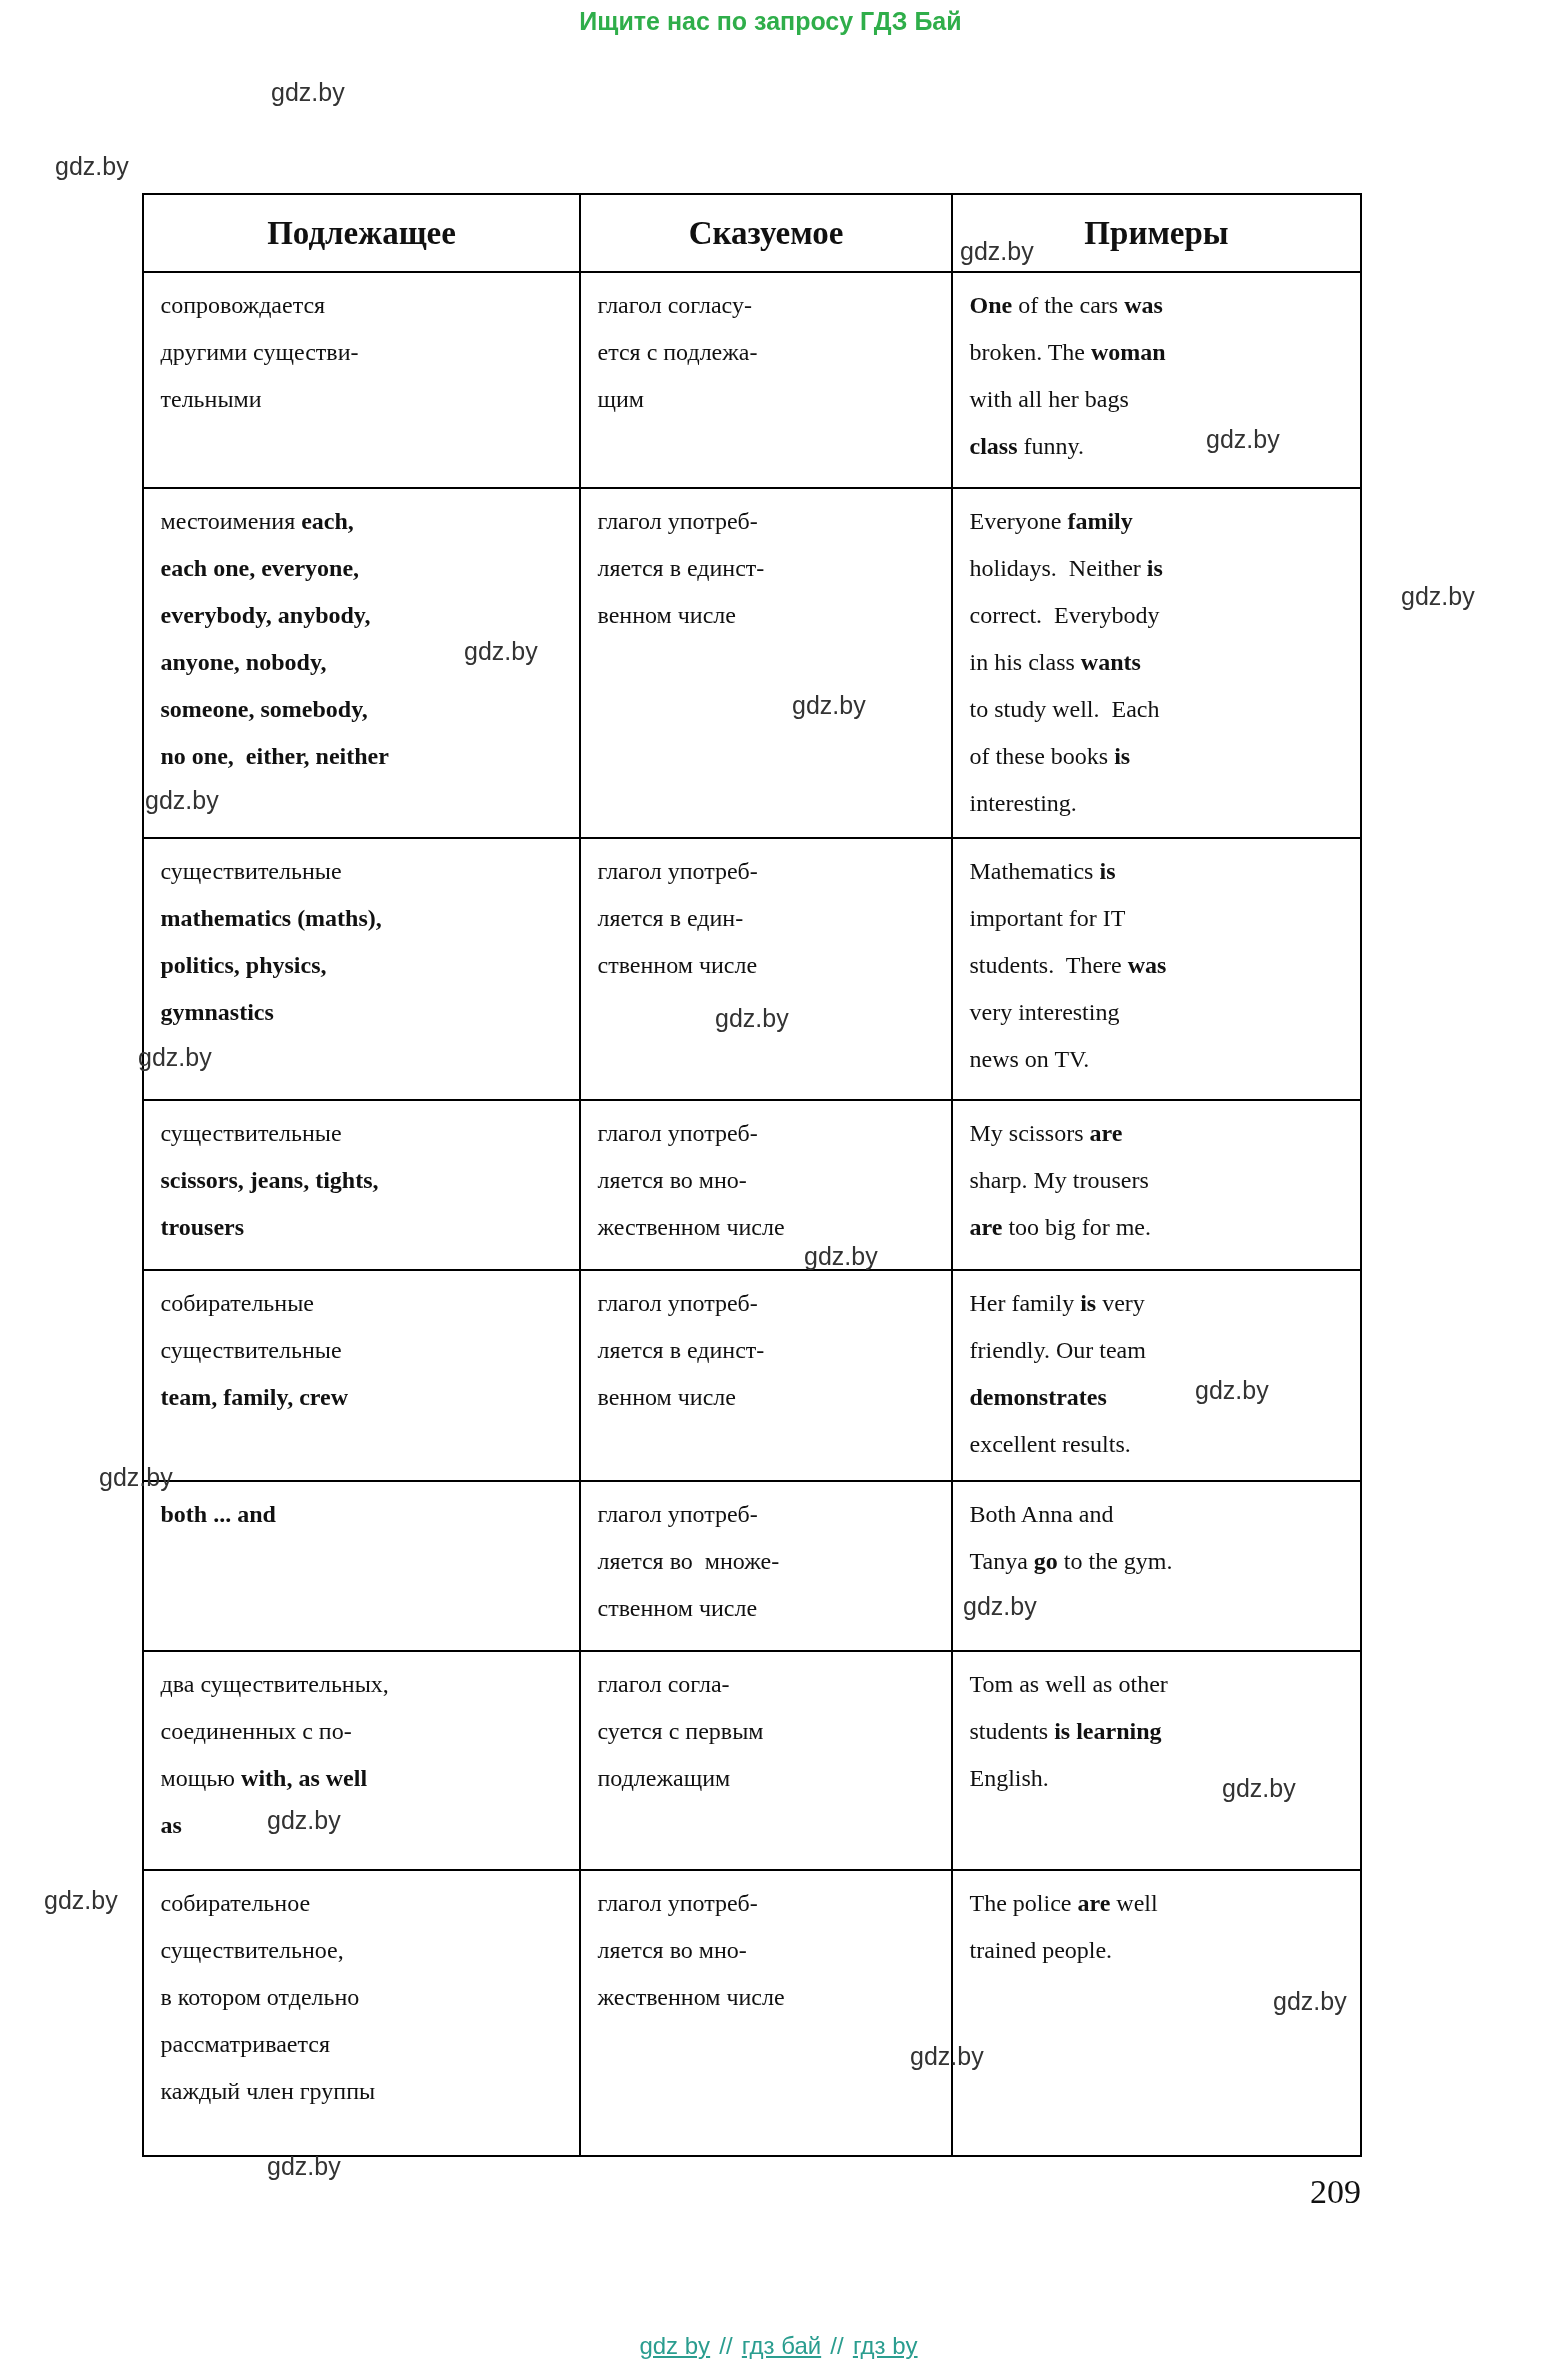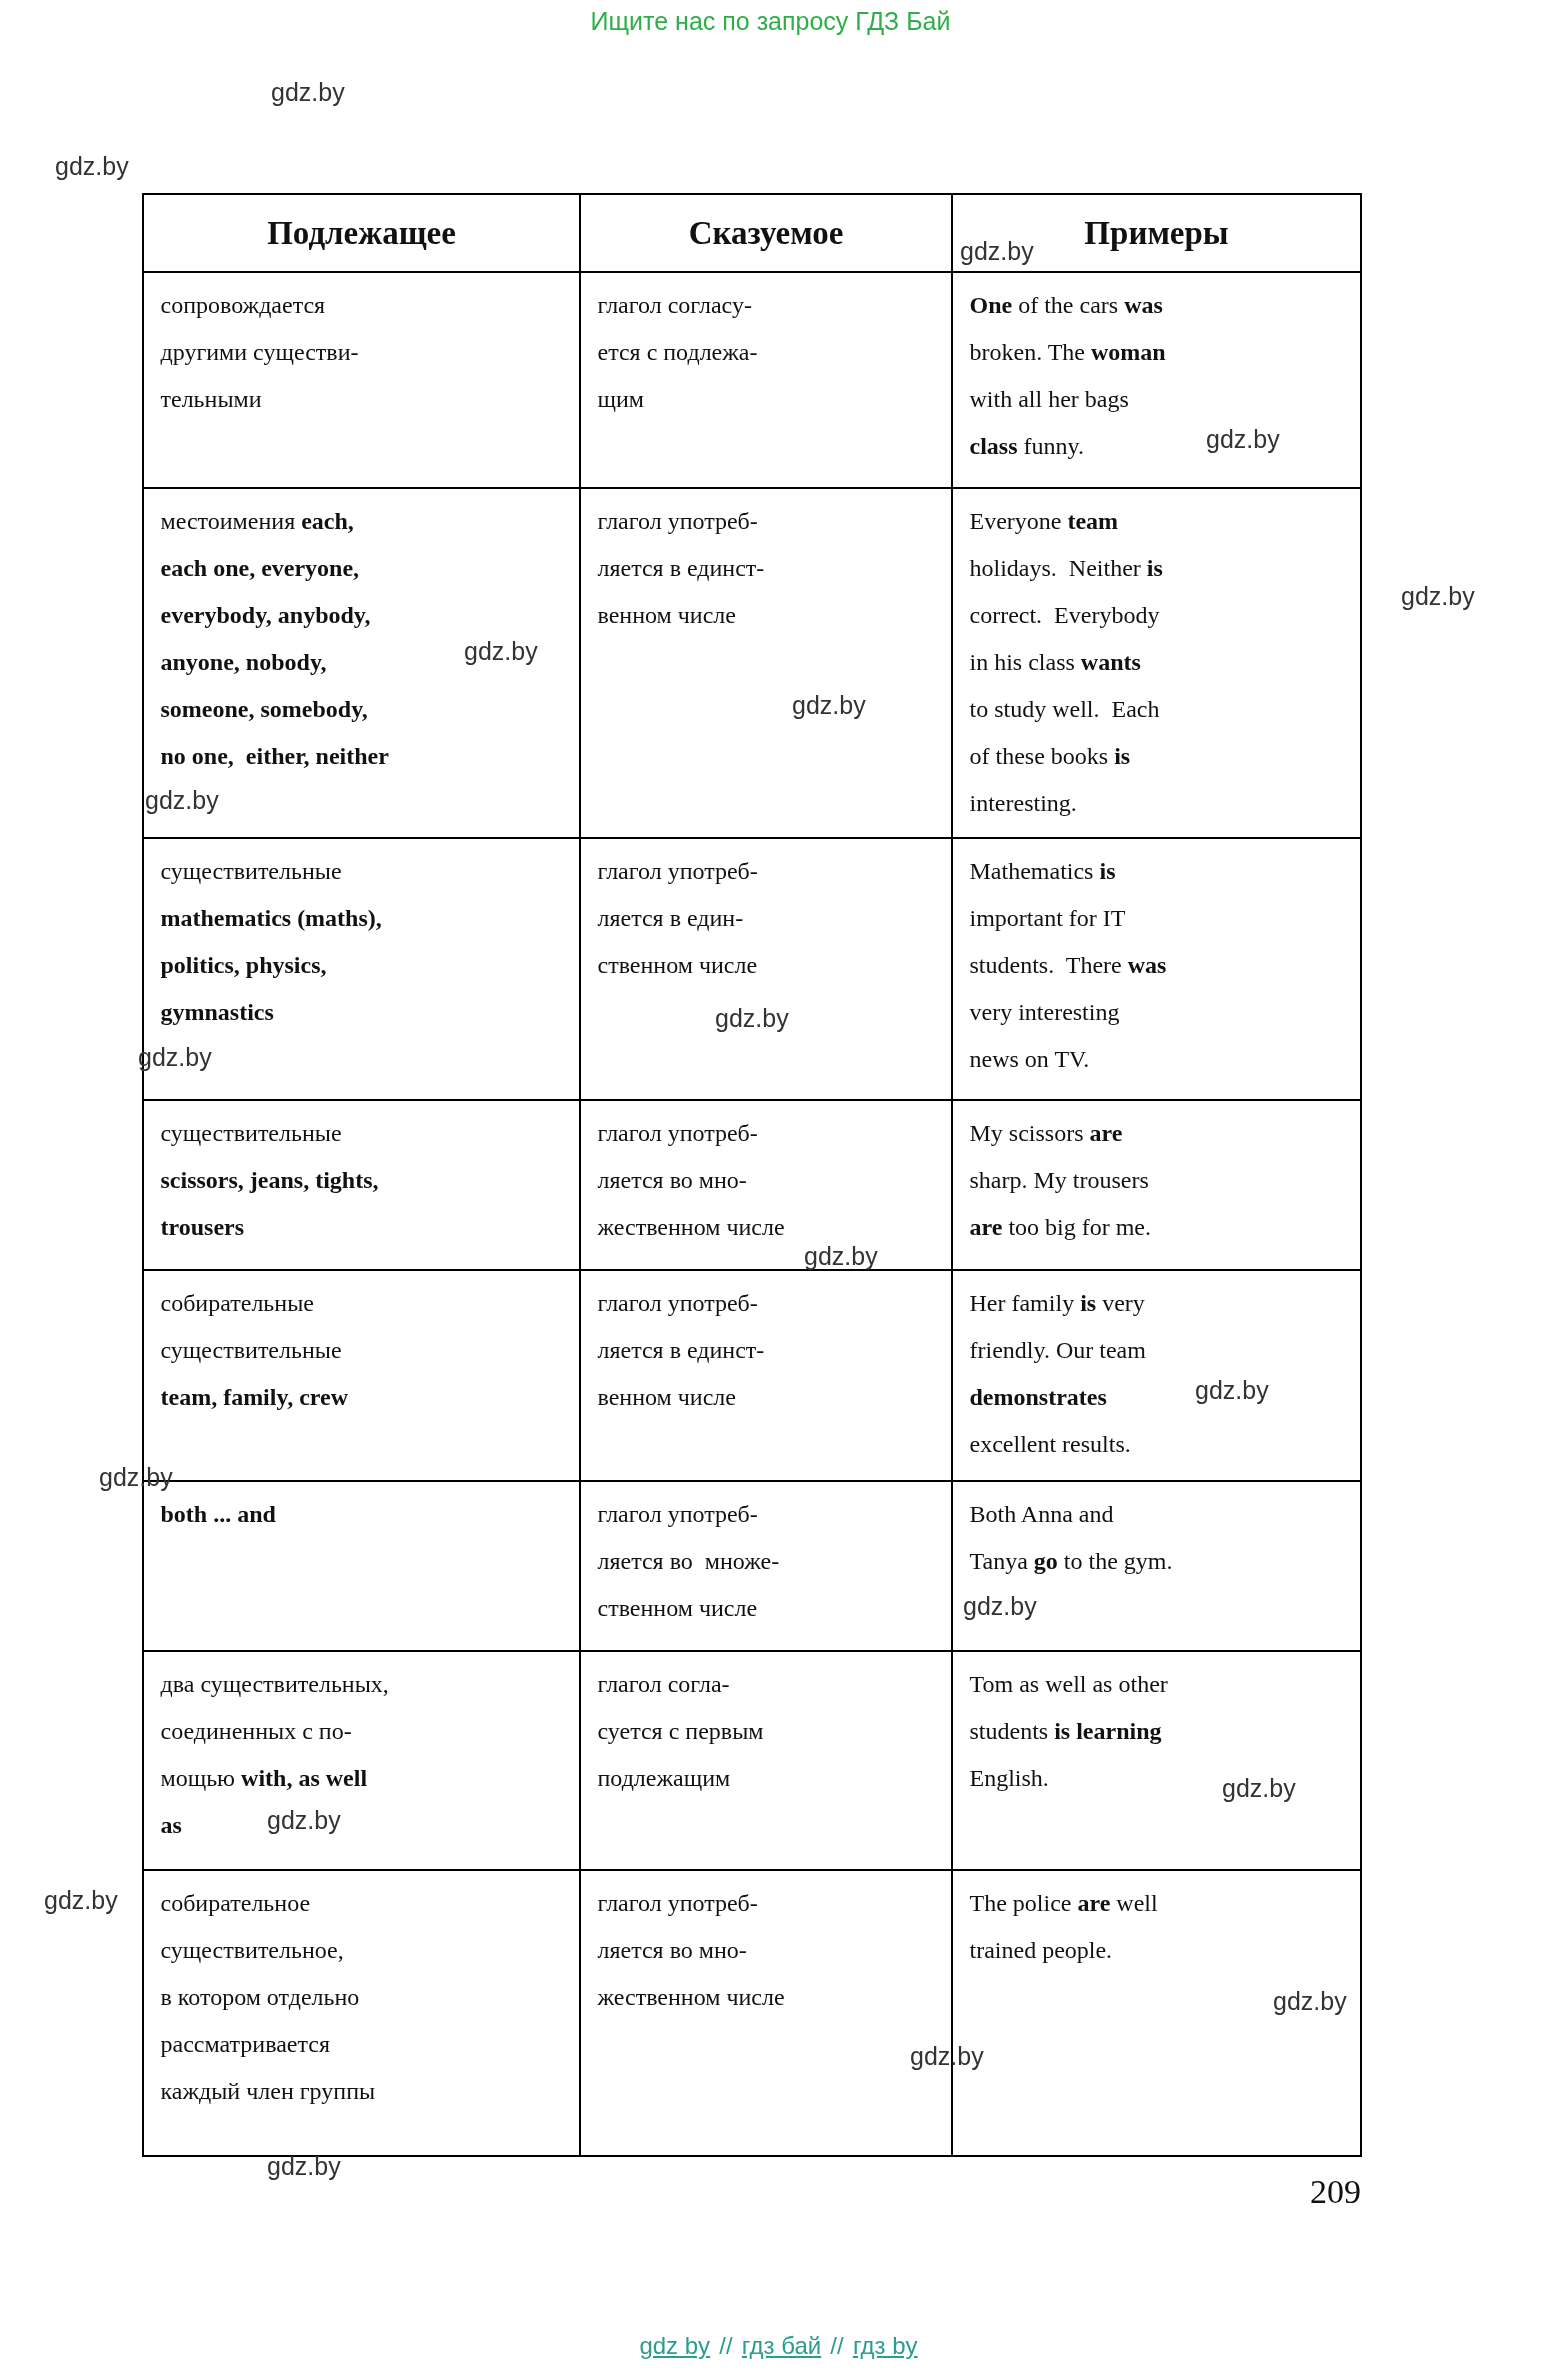--- a/index.html
+++ b/index.html
@@ -13,20 +13,21 @@
     font-family: "Liberation Serif", serif;
     color: #111;
   }
   .banner {
     position: absolute;
     top: 7.4px; left: 0; width: 100%;
     text-align: center;
     font-family: "Liberation Sans", sans-serif;
     font-size: 25px;
     color: var(--green, #2fae4a);
+    font-weight: bold;
   }
   .grammar-table {
     position: absolute;
     left: 142px; top: 193px;
     width: 1218px;
     border-collapse: collapse;
     table-layout: fixed;
   }
   .grammar-table th, .grammar-table td { border: 2.8px solid #000; }
   .grammar-table th {
@@ -113,21 +114,21 @@
         <tr style="height: 350px;">
           <td><span>местоимения </span><span class="bold">each,
 each one, everyone,
 everybody, anybody,
 anyone, nobody,
 someone, somebody,
 no one,  either, neither</span></td>
           <td><span>глагол употреб-
 ляется в единст-
 венном числе</span></td>
-          <td><span>Everyone </span><span class="bold">team</span><span>
+          <td><span>Everyone </span><span class="bold">family</span><span>
 holidays.  Neither </span><span class="bold">is</span><span>
 correct.  Everybody
 in his class </span><span class="bold">wants</span><span>
 to study well.  Each
 of these books </span><span class="bold">is</span><span>
 interesting.</span></td>
         </tr>
         <tr style="height: 262px;">
           <td><span>существительные
 </span><span class="bold">mathematics (maths),

